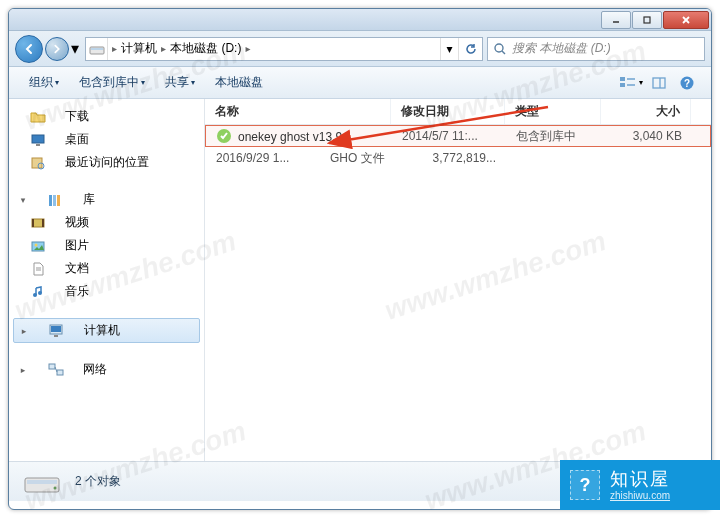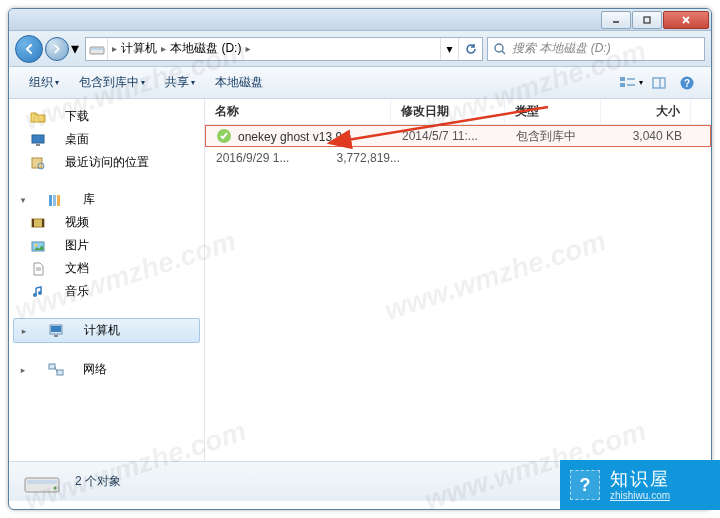--- a/index.html
+++ b/index.html
@@ -338,20 +338,21 @@
                 </svg>
               </span>
             <span>onekey ghost v13.9</span>
           </div>
           <div class="cell date">2014/5/7 11:...</div>
           <div class="cell type">包含到库中</div>
           <div class="cell size">3,040 KB</div>
         </div>
         <div class="row">
           <div class="cell date">2016/9/29 1...</div>
+          <div class="cell type">GHO 文件</div>
           <div class="cell size">3,772,819...</div>
         </div>
       </div>
     </div>
   </div>
 
   <div class="statusbar">
     <span class="status-icon">
       <svg width="42" height="32" viewBox="0 0 42 32">
           <rect x="4" y="12" width="34" height="14" rx="2" fill="#e6e6e6" stroke="#999"></rect>

